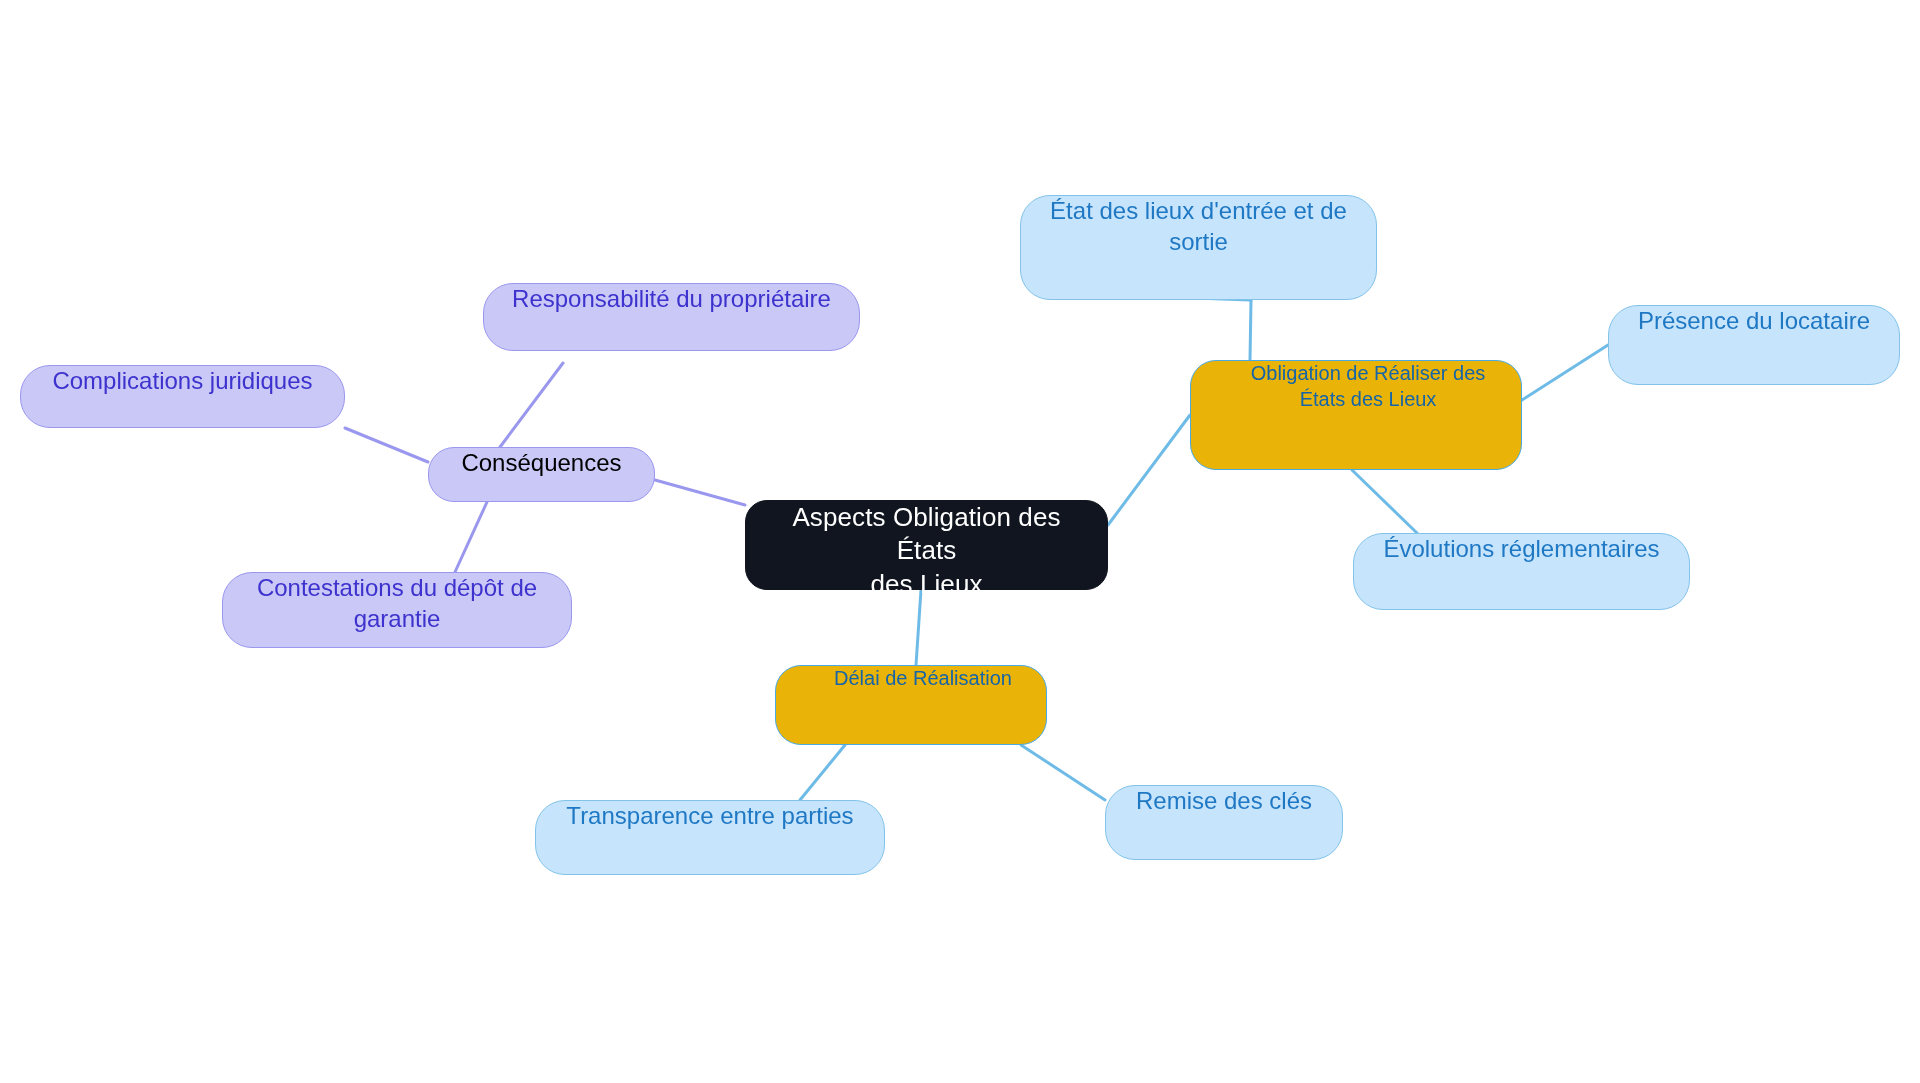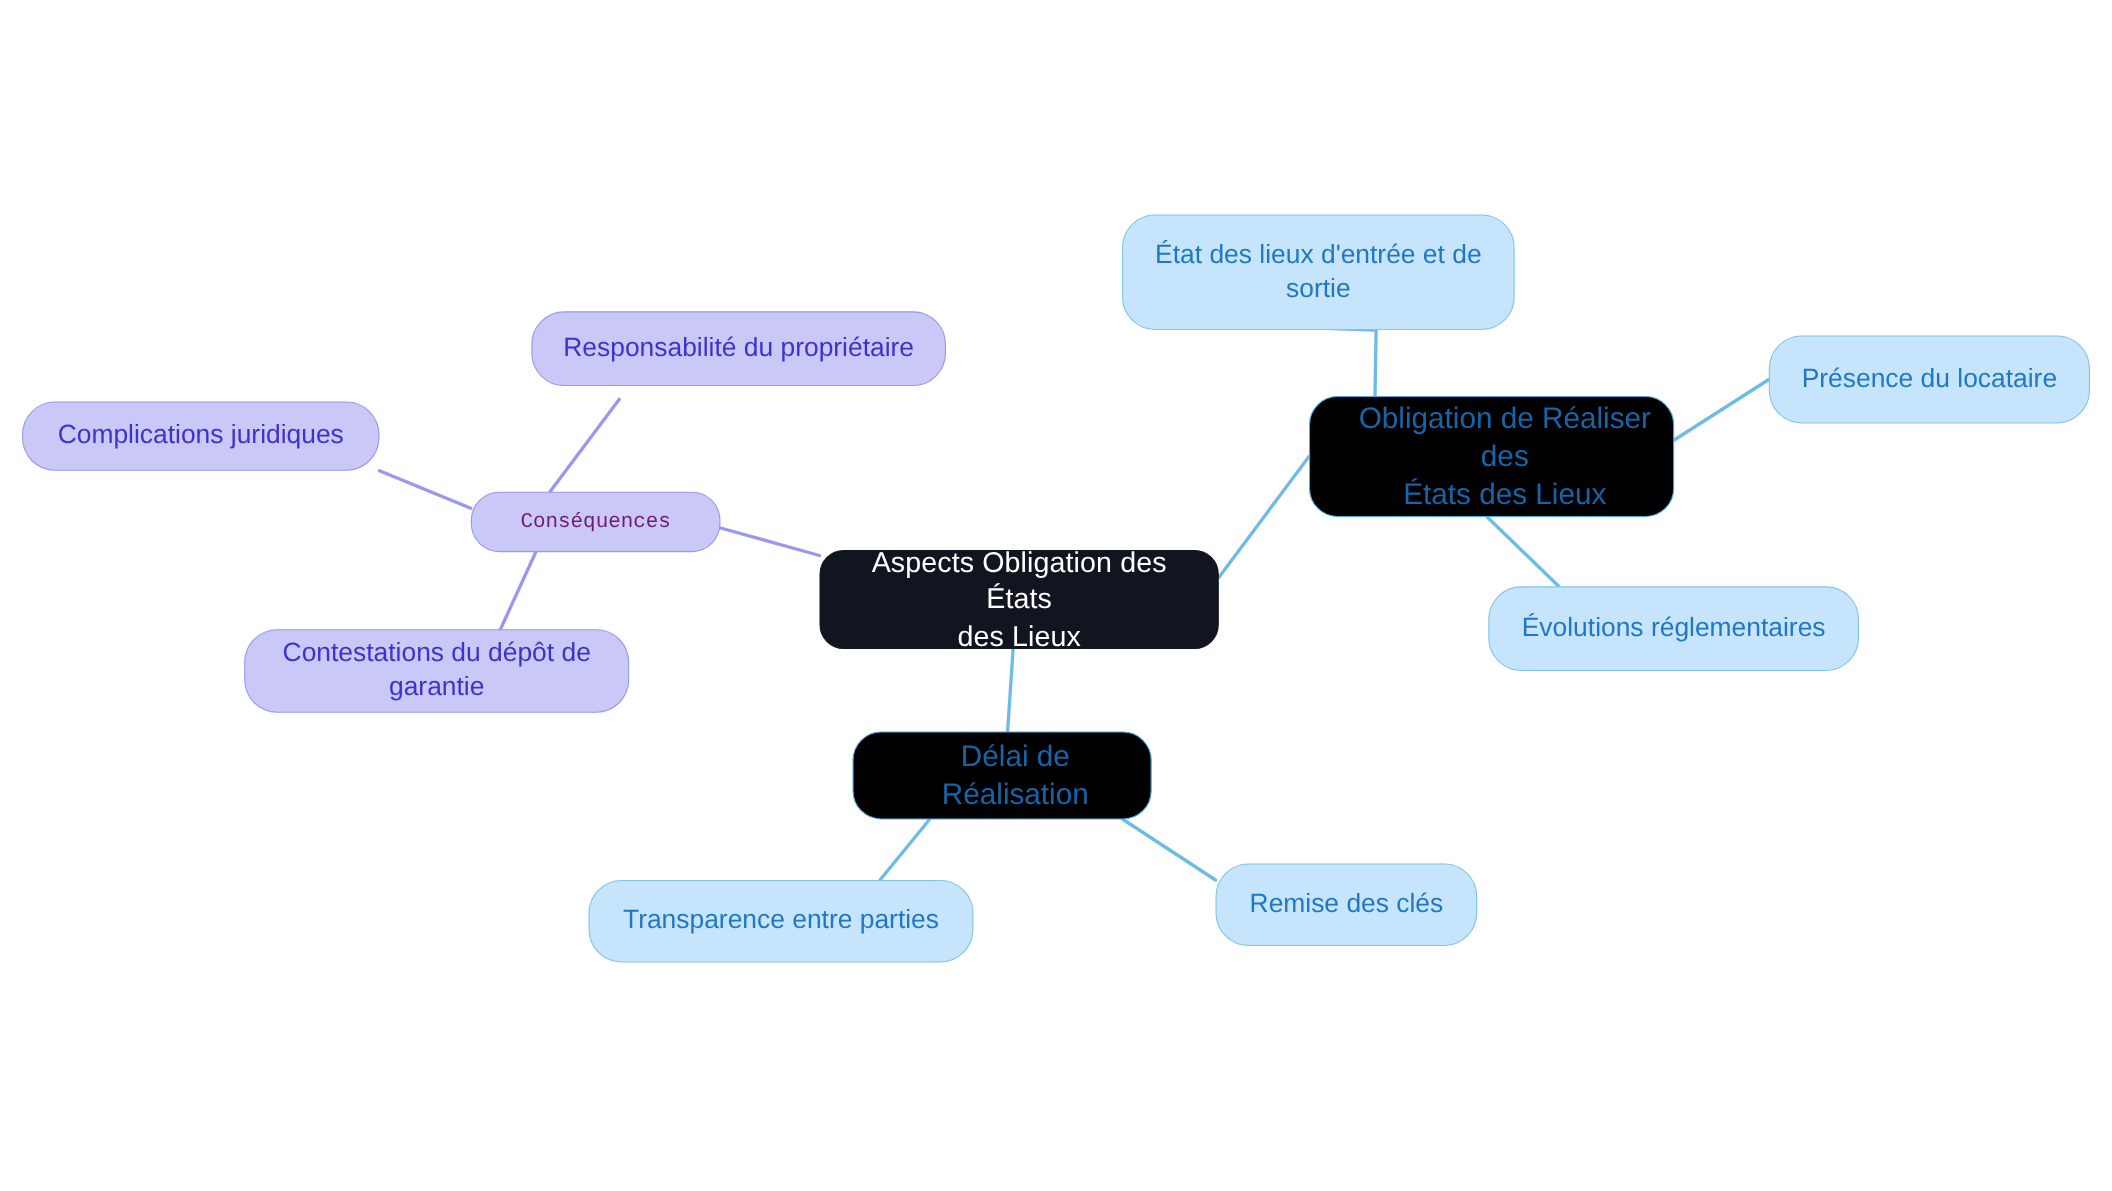--- a/index.html
+++ b/index.html
@@ -21,21 +21,20 @@
     left: 0;
     top: 0;
     width: 1920px;
     height: 1083px;
     pointer-events: none;
   }
   .node {
     position: absolute;
     box-sizing: border-box;
     display: flex;
-    align-items: center;
     justify-content: center;
     text-align: center;
     line-height: 1.28;
     border-style: solid;
     border-width: 1.5px;
     z-index: 2;
   }
   .node-label {
     display: block;
     padding: 0 14px;
@@ -47,43 +46,42 @@
     background: #10151f;
     border-color: #10151f;
     color: #ffffff;
     border-radius: 22px;
     font-size: 26px;
     letter-spacing: 0.1px;
   }
 
   
   .node.blue-branch {
-    background: #000000;
+    background: #eab308;
     border-color: #4aaae3;
     color: #1565a8;
     border-radius: 26px;
-    font-size: 27px;
+    font-size: 20px;
     padding-left: 24px;
   }
   .node.blue-leaf {
     background: #c6e4fb;
     border-color: #82c3ea;
     color: #1f78c4;
     border-radius: 30px;
     font-size: 24px;
   }
 
   
   .node.purple-branch {
     background: #c9c8f7;
     border-color: #9a97ee;
-    color: #701a75;
+    color: #000000;
     border-radius: 26px;
-    font-size: 19px;
-    font-family: Liberation Mono, monospace;
+    font-size: 24px;
   }
   .node.purple-leaf {
     background: #c9c8f7;
     border-color: #9a97ee;
     color: #3d32cd;
     border-radius: 30px;
     font-size: 24px;
   }
 </style>
 </head>

